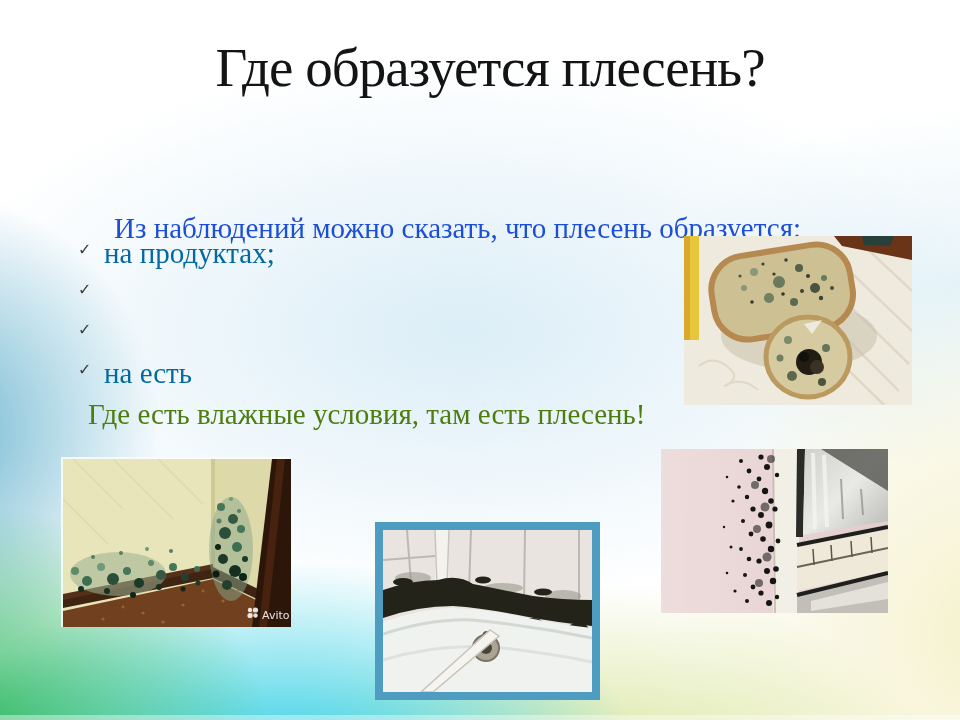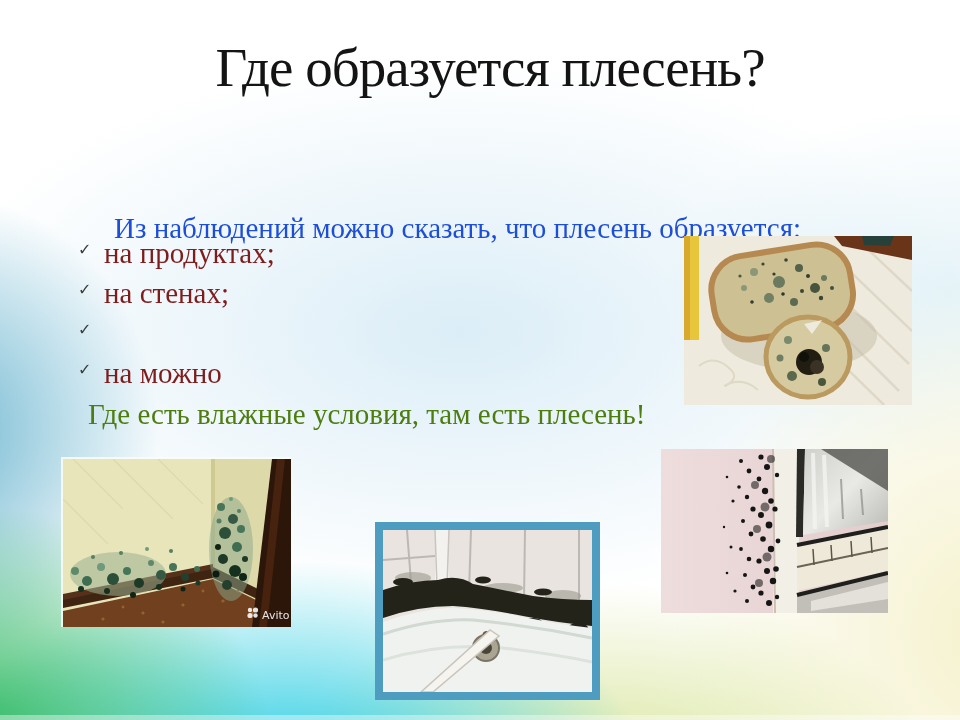--- a/index.html
+++ b/index.html
@@ -25,21 +25,21 @@
     position:absolute;left:114px;top:208px;font-size:29px;color:#1d4ed8;white-space:nowrap;line-height:40px;
   }
   .bullets{
     position:absolute;left:78px;top:233px;margin:0;padding:0;list-style:none;
   }
   .bullets li{display:flex;height:40px;align-items:center;}
   .check{
     width:26px;font-family:"DejaVu Sans",sans-serif;font-size:16px;color:#3a3a3a;
     transform:translateY(-4px);flex:none;
   }
-  .bullets .label{font-size:29px;color:#7f1d1d;white-space:nowrap;}
+  .bullets .label{font-size:29px;color:#0369a1;white-space:nowrap;}
   .conclusion{
     position:absolute;left:88px;top:394px;font-size:29px;color:#4d7c0f;white-space:nowrap;line-height:40px;
   }
   .photo{position:absolute;display:block;}
   .photo-bread{left:684px;top:236px;}
   .photo-wall{left:61px;top:457px;border-top:2px solid rgba(250,252,246,.9);border-left:2px solid rgba(250,252,246,.9);}
   .photo-bath{left:375px;top:522px;border:8px solid #4e9dc0;}
   .photo-window{left:661px;top:449px;}
   svg{display:block;}
 </style>
@@ -50,28 +50,27 @@
 
 <div class="intro">Из наблюдений можно сказать, что плесень образуется:</div>
 
 <ul class="bullets">
   <li>
     <span class="check">✓</span>
     <span class="label">на продуктах;</span>
   </li>
   <li>
     <span class="check">✓</span>
-    <span class="label">на стенах;</span>
   </li>
   <li>
     <span class="check">✓</span>
   </li>
   <li>
     <span class="check">✓</span>
-    <span class="label">на можно</span>
+    <span class="label">на есть</span>
   </li>
 </ul>
 
 <div class="conclusion">Где есть влажные условия, там есть плесень!</div>
 
 <svg class="photo photo-bread" width="228" height="169" viewBox="0 0 228 169">
   <rect width="228" height="169" fill="#efeade"></rect>
   <g stroke="#ded7c6" stroke-width="2.5" opacity="0.9">
     <line x1="150" y1="20" x2="228" y2="95"></line>
       <line x1="140" y1="45" x2="225" y2="128"></line>

